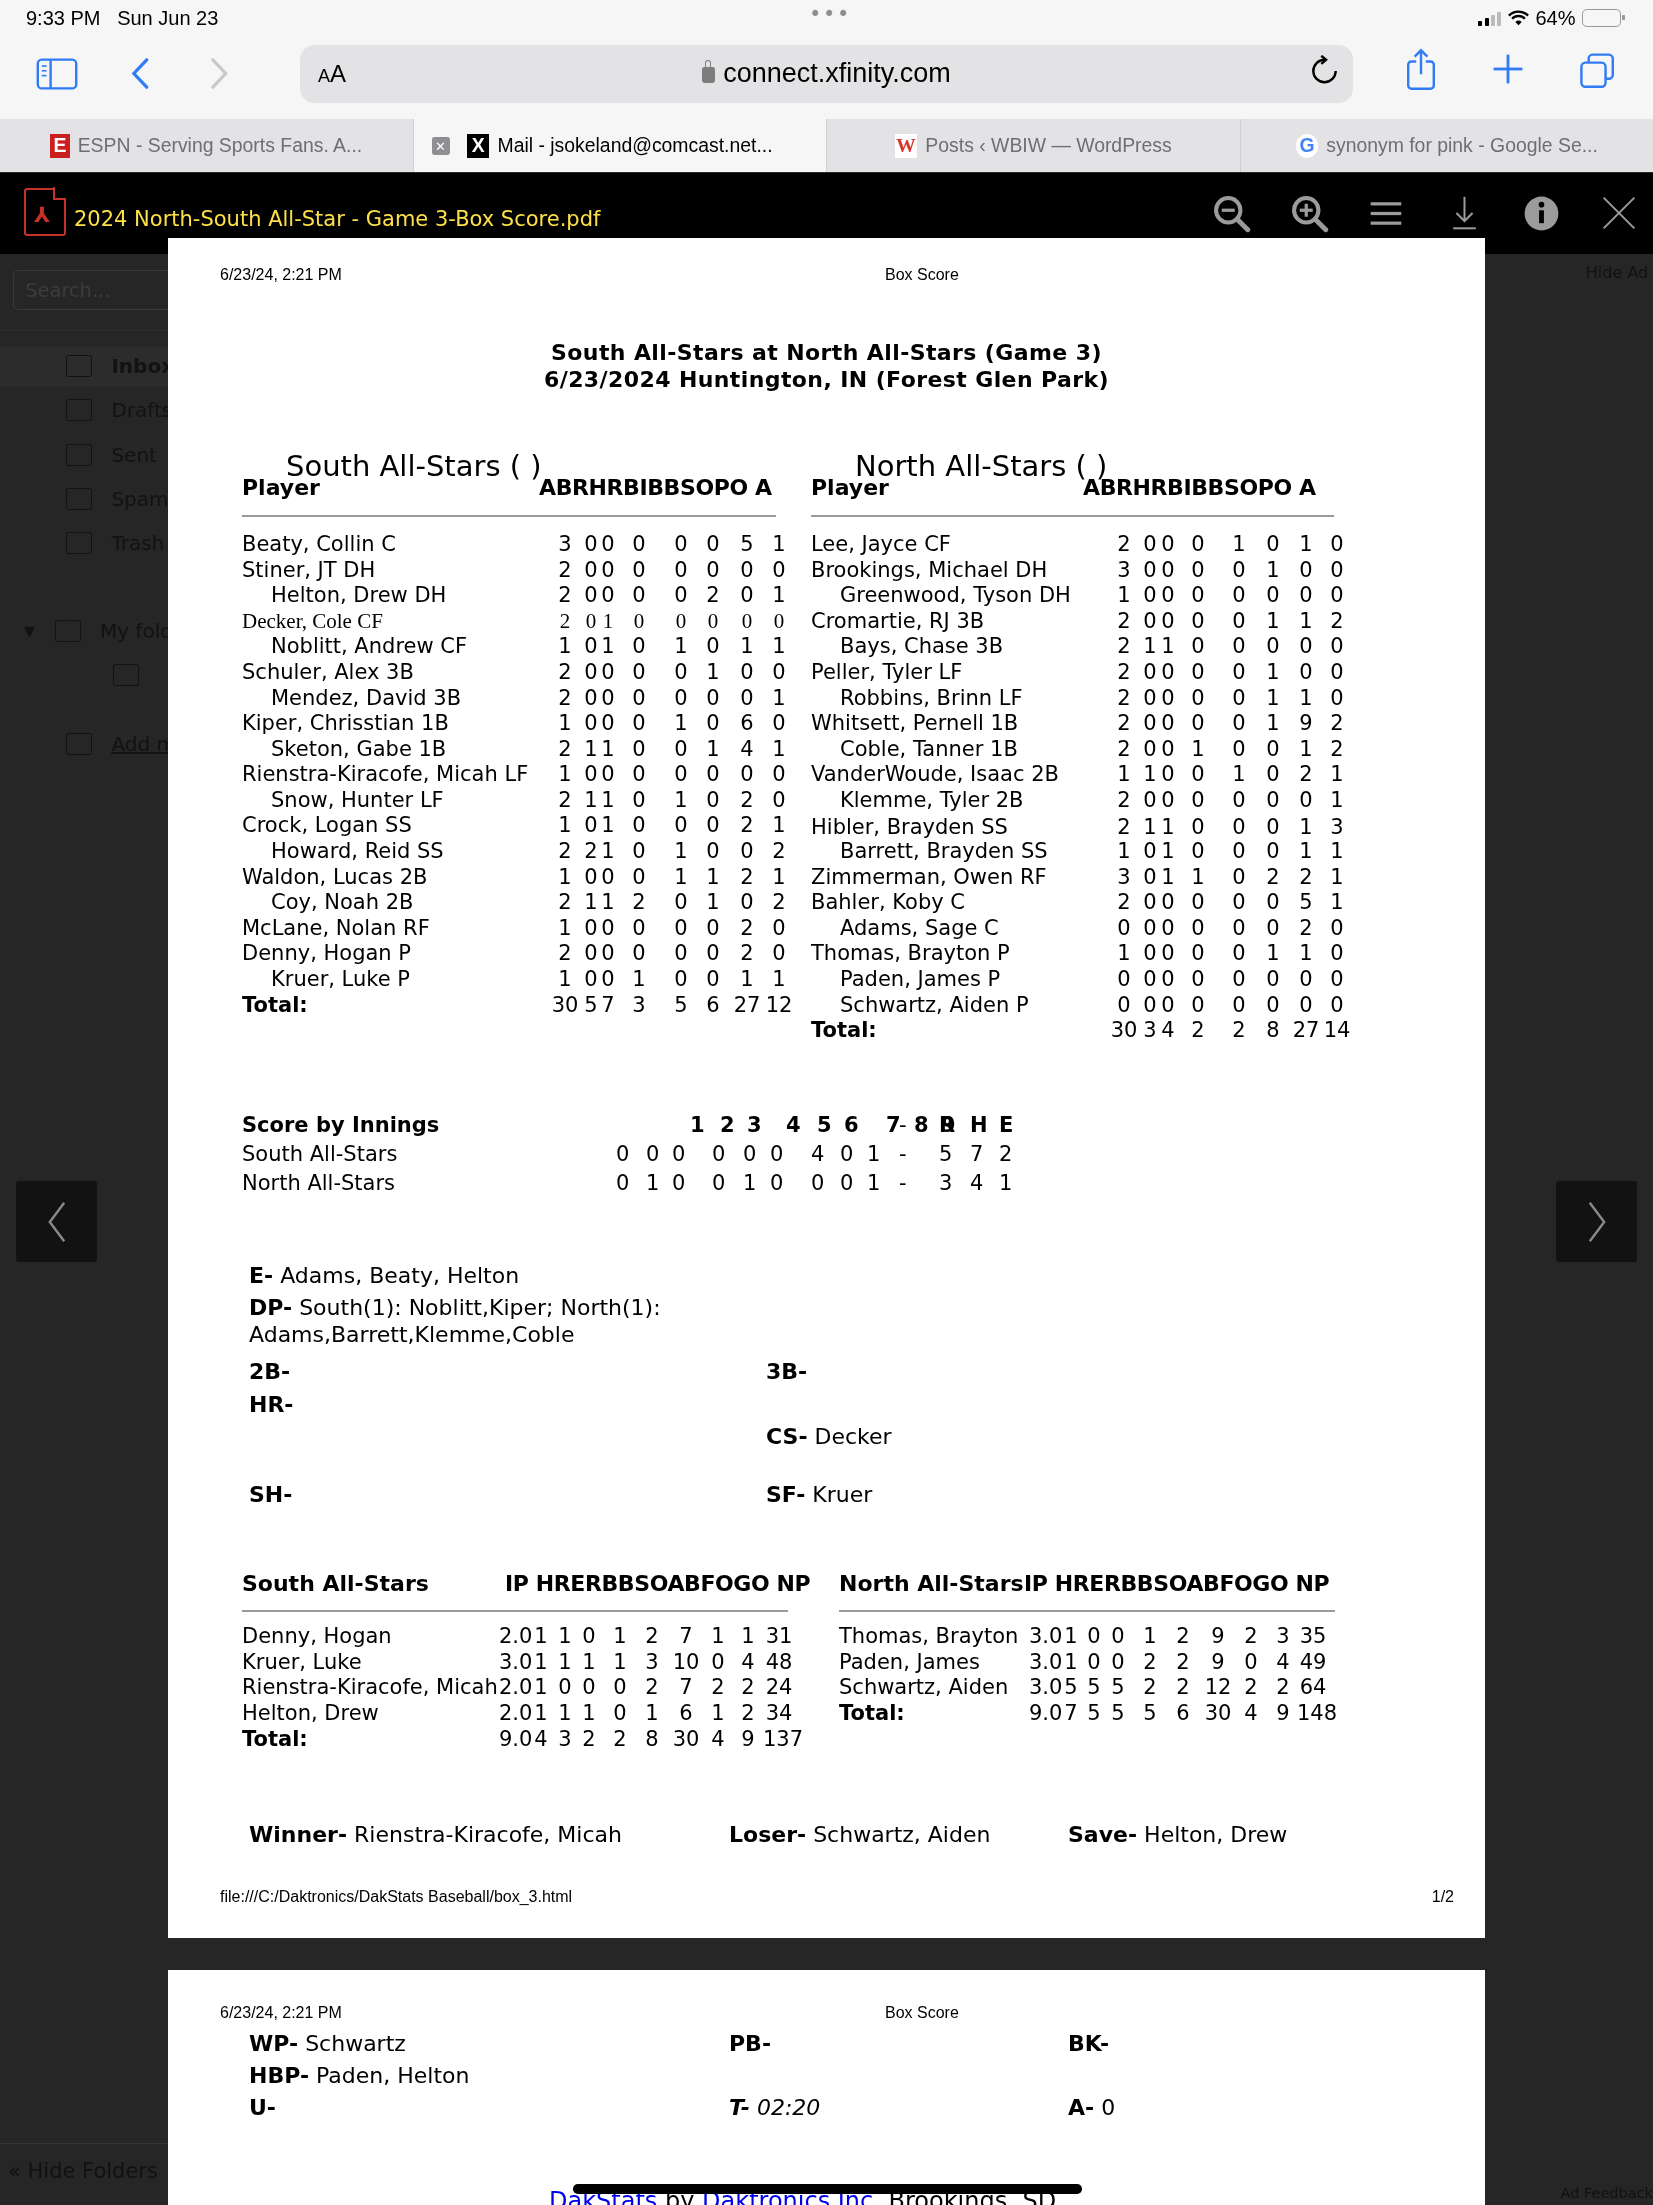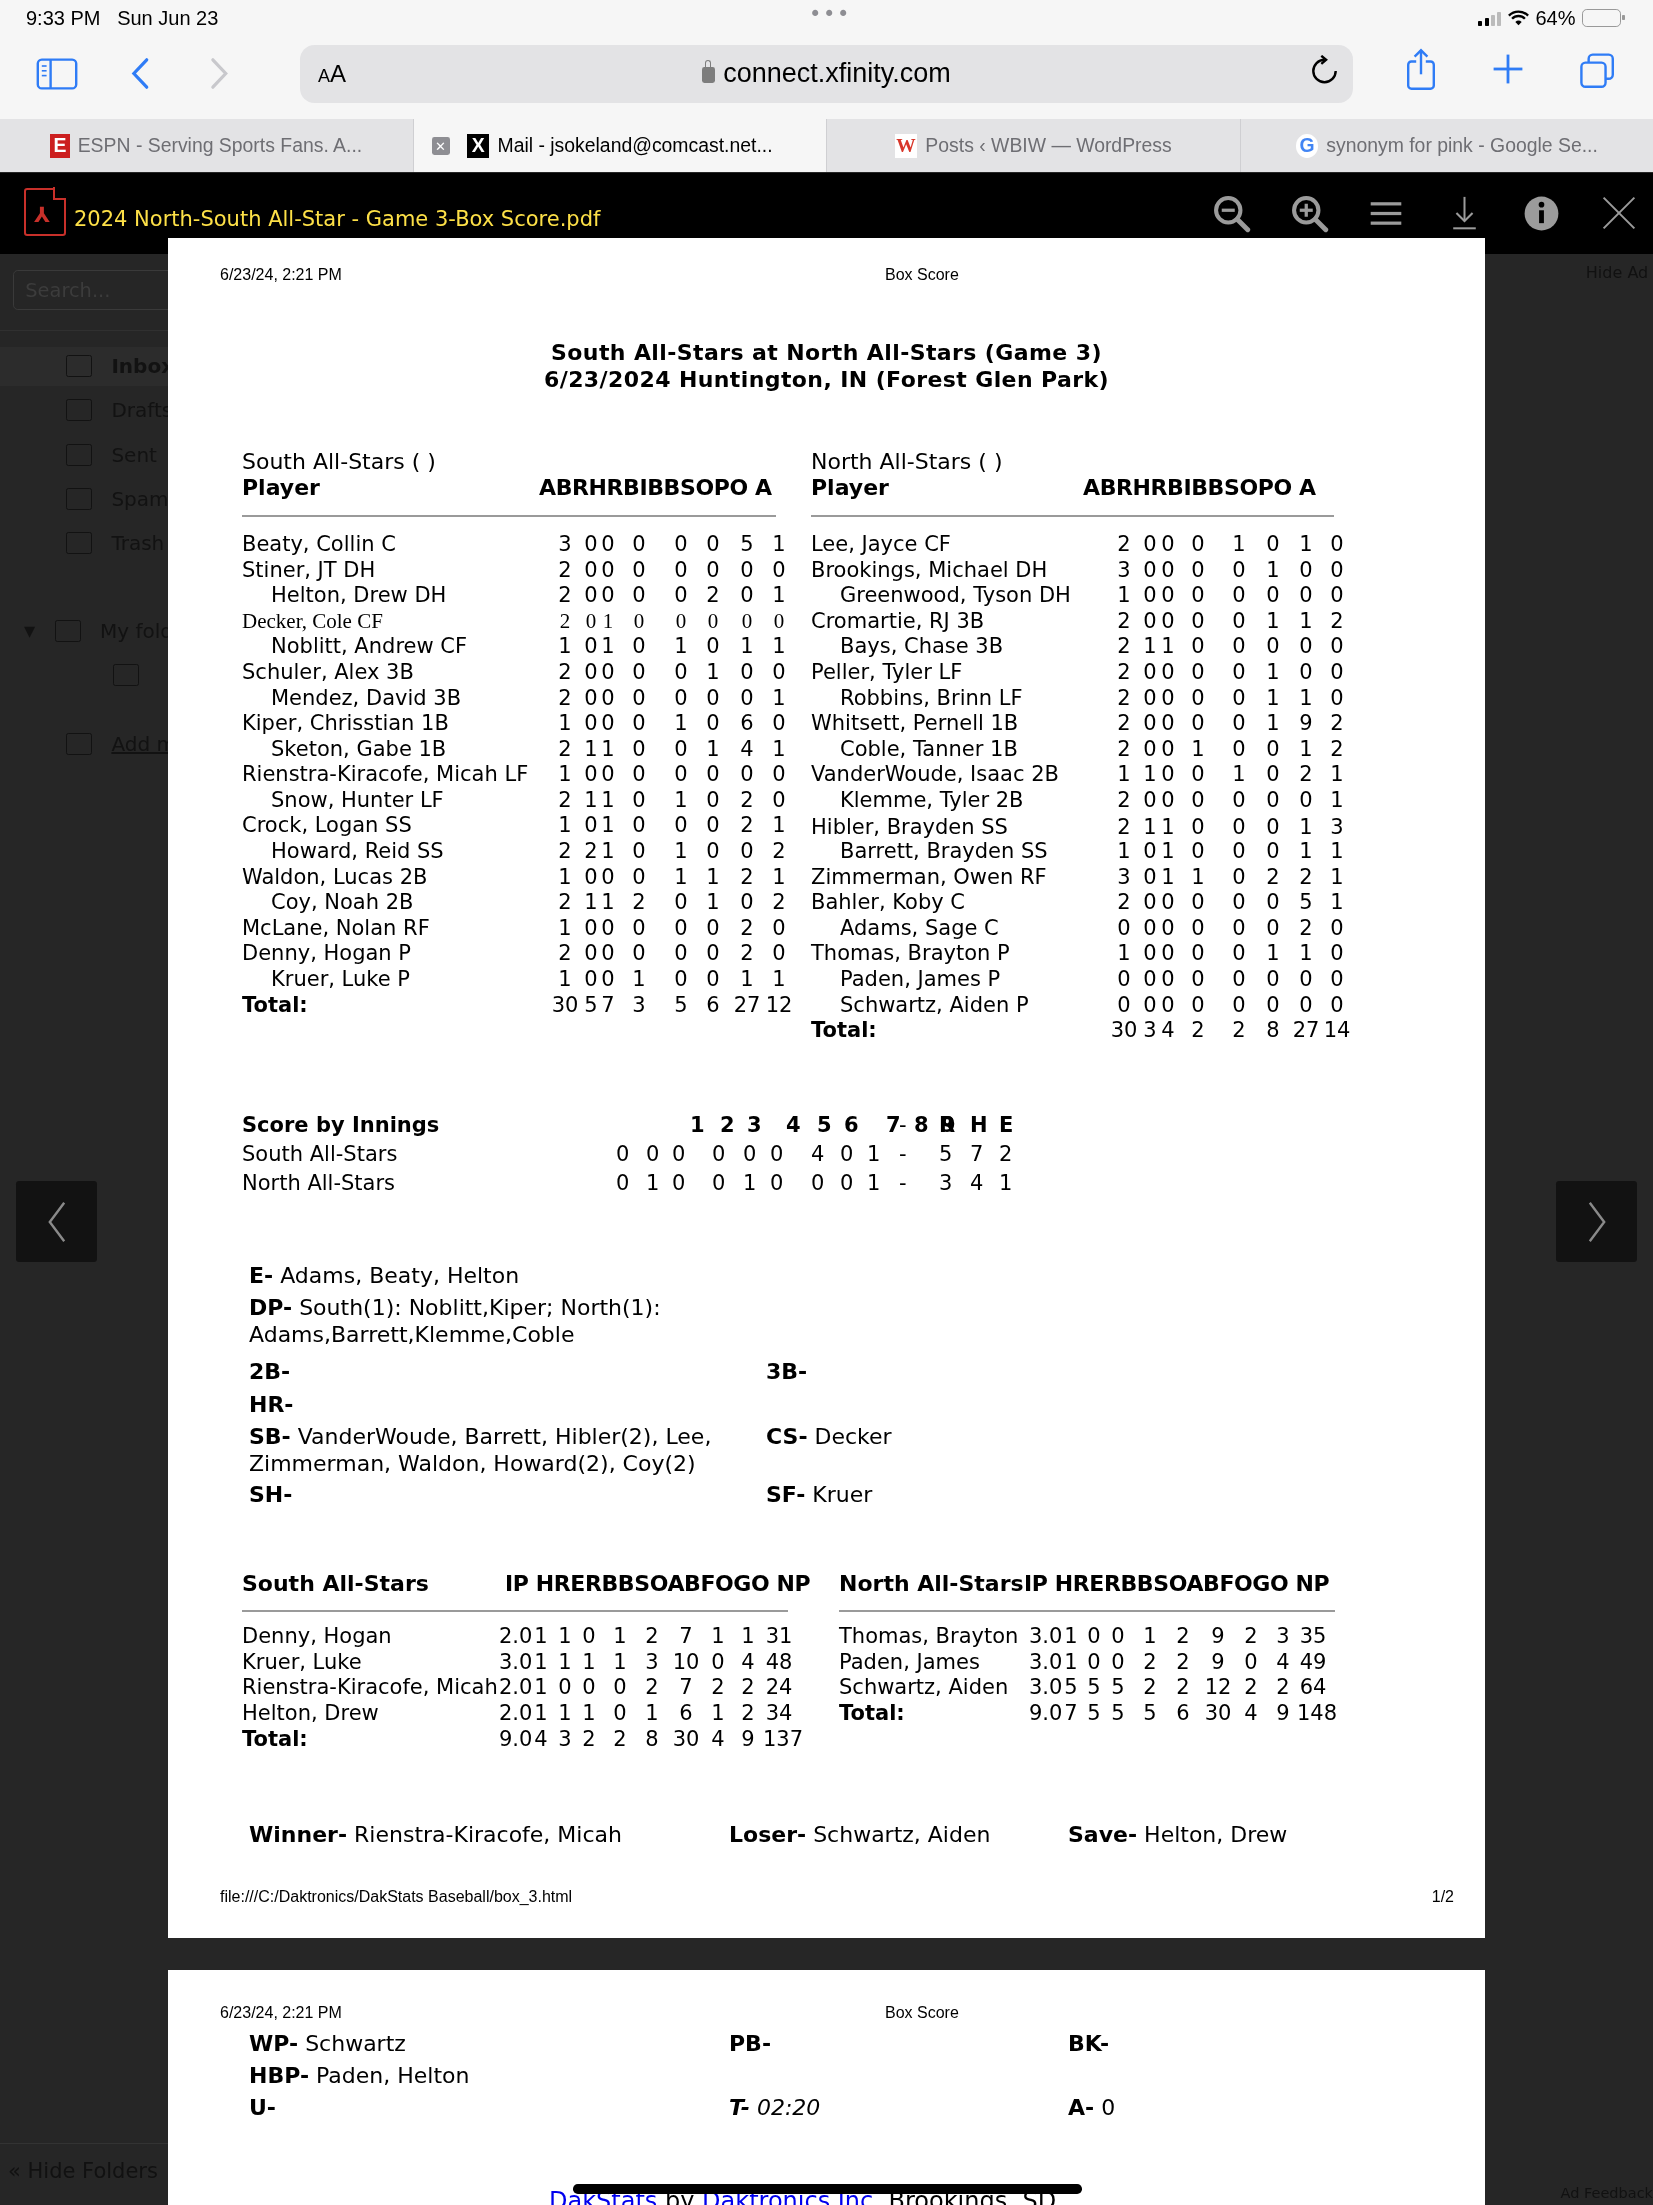--- a/index.html
+++ b/index.html
@@ -59,21 +59,21 @@
   
   .side-nav { position: absolute; top: 1181px; width: 81px; height: 81px; background: #121212; border-radius: 3.2px; color: #8a8a8a; font-size: 40px; display: flex; align-items: center; justify-content: center; }
 
   
   .page { position: absolute; left: 168px; width: 1317px; background: #fff; color: #000; font-family: "DejaVu Sans", sans-serif; }
   #page1 { top: 238px; height: 1700px; }
   #page2 { top: 1970px; height: 235px; }
   .pg-hdr { position: absolute; font-family: "Liberation Sans", sans-serif; font-size: 16px; }
   .title { position: absolute; left: 0; width: 100%; text-align: center; font-weight: bold; font-size: 22px; line-height: 27px; letter-spacing: 0.4px; }
 
-  .team-name { position: absolute; font-size: 22px; }
+  .team-name { position: absolute; font-size: 29px; margin-left: 44px; }
   .colhdr { position: absolute; font-weight: bold; font-size: 22px; }
   .hr { position: absolute; height: 2.4px; background: #9a9a9a; }
   .row { position: absolute; font-size: 21px; white-space: nowrap; height: 26px; line-height: 26px; }
   .row .nm { position: absolute; left: 0; }
   .row .nm.sub { left: 29px; }
   .row .v { position: absolute; text-align: center; width: 32px; }
   .row.total .nm { font-weight: bold; }
 
   .lbl { font-weight: bold; }
   .notes { position: absolute; font-size: 22px; line-height: 27px; }
@@ -771,21 +771,20 @@
       <span class="row" style="left: 771px; top: 932px;">3</span>
       <span class="row" style="left: 802px; top: 932px;">4</span>
       <span class="row" style="left: 831px; top: 932px;">1</span>
     </div>
 
   <div class="notes" style="left:81px;top:1024px;"><span class="lbl">E-</span><span> Adams, Beaty, Helton</span></div>
   <div class="notes" style="left:81px;top:1056px;width:460px;"><span class="lbl">DP-</span><span> South(1): Noblitt,Kiper; North(1): Adams,Barrett,Klemme,Coble</span></div>
   <div class="notes" style="left:81px;top:1120px;"><span class="lbl">2B-</span><span></span></div>
   <div class="notes" style="left:598px;top:1120px;"><span class="lbl">3B-</span><span></span></div>
   <div class="notes" style="left:81px;top:1153px;"><span class="lbl">HR-</span><span></span></div>
-  <div class="notes" style="left:81px;top:1185px;width:484px;"><span class="lbl">SB-</span><span> VanderWoude, Barrett, Hibler(2), Lee, Zimmerman, Waldon, Howard(2), Coy(2)</span></div>
   <div class="notes" style="left:598px;top:1185px;"><span class="lbl">CS-</span><span> Decker</span></div>
   <div class="notes" style="left:81px;top:1243px;"><span class="lbl">SH-</span><span></span></div>
   <div class="notes" style="left:598px;top:1243px;"><span class="lbl">SF-</span><span> Kruer</span></div>
 
   <div class="colhdr" style="left:74px;top:1333px;">South All-Stars</div>
   <div class="colhdr" style="left:337px;top:1333px;letter-spacing:-0.4px;">IP HRERBBSOABFOGO NP</div>
   <div class="hr" style="left:74px;top:1372px;width:546px;"></div>
   <div id="south-pitch">
       <div class="row" style="left: 74px; top: 1385px; width: 557px;">
         <span class="nm">Denny, Hogan</span>

